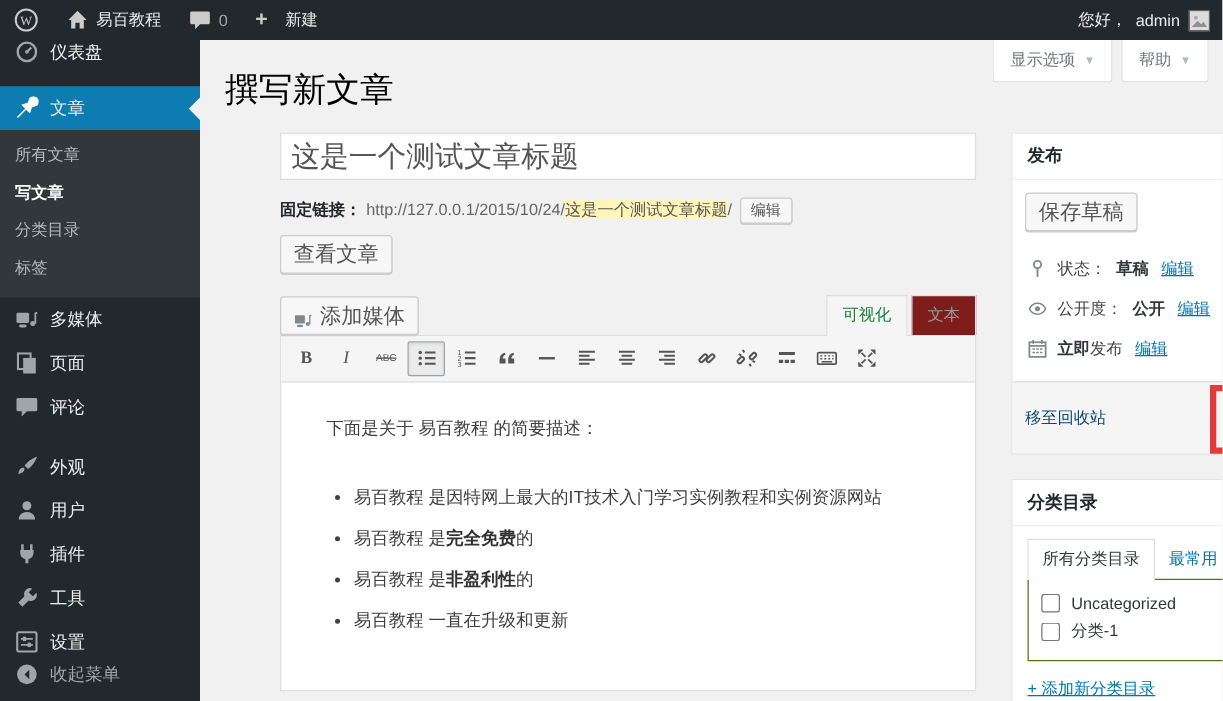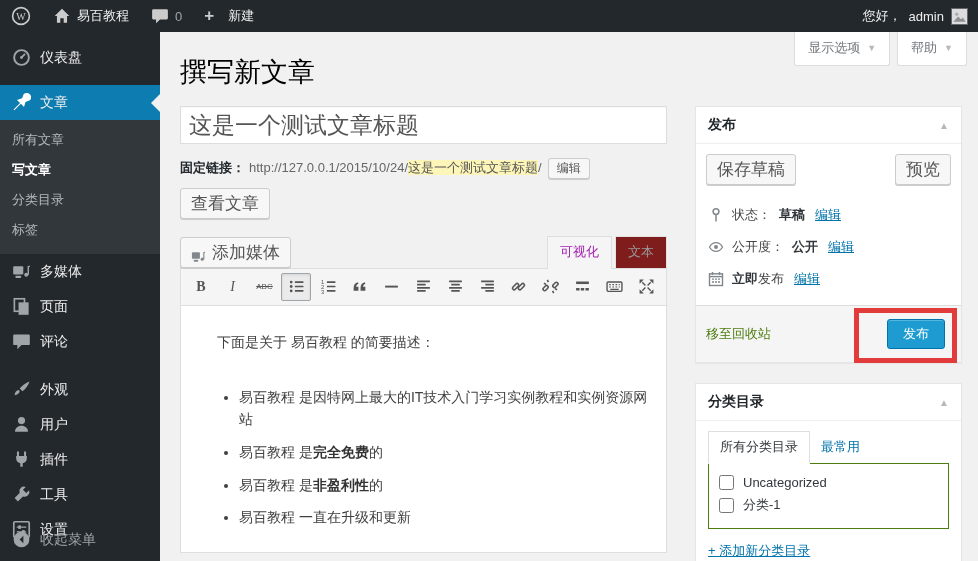--- a/index.html
+++ b/index.html
@@ -15,21 +15,21 @@
   
   .admin-bar { position:absolute; top:0; left:0; right:0; height:32px; background:#23282d;
     display:flex; align-items:center; z-index:60; color:#eee; }
   .ab-item { display:flex; align-items:center; gap:6px; height:32px; padding:0 11px; color:#eee; cursor:pointer; }
   .ab-icon { width:18px; height:18px; color:#a0a5aa; display:inline-flex; }
   .ab-item .ab-icon { color:#ccc; }
   .ab-right { margin-left:auto; display:flex; align-items:center; gap:7px; padding-right:10px; }
   .avatar { width:17px; height:17px; background:#c3c4c7; border:1px solid #666; display:inline-flex; }
 
   
-  .sidebar { position:absolute; top:32px; left:0; bottom:0; width:160px; background:#23282d; z-index:50; padding-top:8px; }
+  .sidebar { position:absolute; top:16px; left:0; bottom:0; width:160px; background:#23282d; z-index:50; padding-top:8px; }
   .menu-item { position:relative; display:flex; align-items:center; gap:9px; padding:8px 12px;
     font-size:14px; color:#eee; cursor:pointer; }
   .mi-icon { width:19px; height:19px; color:#a0a5aa; flex:0 0 auto; display:inline-flex; }
   .menu-item.active { background:#0d7cb0; margin-top:10px; }
   .menu-item.active .mi-icon { color:#fff; }
   .menu-item.active::after { content:""; position:absolute; right:0; top:50%; transform:translateY(-50%);
     border:9px solid transparent; border-left:0; border-right-color:#f1f1f1; }
   .submenu { background:#32373c; padding:5px 0 9px; }
   .submenu-item { padding:6px 12px; font-size:13px; color:#b4b9be; cursor:pointer; }
   .submenu-item.current { color:#fff; font-weight:bold; }
@@ -40,41 +40,41 @@
   
   .screen-tabs { position:absolute; top:32px; right:11px; display:flex; gap:7px; z-index:40; }
   .screen-tab { background:#fff; border:1px solid #ddd; border-top:none; border-radius:0 0 3px 3px;
     padding:7px 13px 8px; color:#72777c; display:flex; align-items:center; gap:7px; cursor:pointer; }
   .tri { font-size:9px; color:#b4b9be; line-height:1; }
 
   
   .content { position:absolute; left:160px; top:32px; right:0; bottom:0; padding:23px 16px 0 20px; }
   .page-title { font-size:27px; font-weight:400; color:#000000; margin:0 0 16px; line-height:1.3; }
   .columns { display:flex; align-items:flex-start; }
-  .left-col { width:487px; flex:0 0 auto; }
+  .left-col { width:557px; flex:0 0 auto;margin-left:44px; }
   .right-col { width:267px; flex:0 0 auto; margin-left:28px; }
 
   
   .title-input { width:100%; height:38px; padding:3px 8px; font-size:23px; color:#555;
     border:1px solid #ddd; background:#fff; font-family:inherit; box-shadow:inset 0 1px 2px rgba(0,0,0,.04); }
   .permalink { margin-top:12px; color:#666; line-height:1.9; }
   .permalink b { color:#23282d; margin-right:4px; }
   .slug { background:#fdf6b8; color:#555; }
   .btn { display:inline-block; background:#f7f7f7; border:1px solid #ccc; border-radius:3px;
     color:#555; padding:3px 10px; font-size:17px; cursor:pointer; box-shadow:0 1px 0 #ccc; font-family:inherit; }
   .btn-small { padding:1px 8px; font-size:12px; margin-left:6px; }
   .view-post { margin-top:7px; }
 
   
   .media-row { margin-top:17px; display:flex; justify-content:space-between; align-items:flex-end; }
   .add-media { display:inline-flex; align-items:flex-end; gap:6px; }
   .add-media .tb-icon { width:15px; height:15px; color:#82878c; display:inline-flex; }
   .editor-tabs { display:flex; }
   .editor-tab { padding:6px 12px 7px; font-size:13px; cursor:pointer; }
-  .editor-tab.active { background:#f5f5f5; border:1px solid #dedede; border-bottom:none; color:#a21caf;
+  .editor-tab.active { background:#f5f5f5; border:1px solid #dedede; border-bottom:none; color:#15803d;
     position:relative; z-index:2; margin-bottom:-1px; }
   .editor-tab.inactive { background:#7f1d1d; color:#999; margin-left:3px; border:1px solid #e2e2e2; border-bottom:none; }
   .editor-box { border:1px solid #dedede; background:#fff; }
   .editor-toolbar { background:#f5f5f5; border-bottom:1px solid #dedede; padding:4px 5px; display:flex; gap:2px; align-items:center; }
   .mce-btn { width:30px; height:28px; display:flex; align-items:center; justify-content:center;
     border:1px solid transparent; border-radius:2px; background:transparent; color:#555; cursor:pointer; }
   .mce-btn.active { background:#ebebeb; border-color:#a0a5aa; box-shadow:inset 0 1px 3px rgba(0,0,0,.1); }
   .tb-icon { width:17px; height:17px; display:inline-flex; align-items:center; justify-content:center; color:#555; }
   .editor-content { padding:16px 12px 12px; min-height:246px; color:#404040; font-size:14px; line-height:1.55; }
   .post-intro { margin:10px 0 34px 24px; }
@@ -88,21 +88,21 @@
     border-bottom:1px solid #eee; font-size:14px; font-weight:700; color:#23282d; }
   .toggle { color:#b4b9be; font-size:10px; cursor:pointer; }
   .minor-actions { padding:10px; display:flex; justify-content:space-between; }
   .misc { padding:4px 12px 10px; }
   .misc-row { display:flex; align-items:center; gap:8px; padding:7px 0; color:#444; }
   .misc-icon { width:16px; height:16px; color:#82878c; flex:0 0 auto; display:inline-flex; }
   .misc-val { font-weight:bold; color:#32373c; }
   .edit-link { color:#0073aa; text-decoration:underline; cursor:pointer; margin-left:2px; }
   .major-actions { border-top:1px solid #ddd; background:#f5f5f5; padding:13px 10px; display:flex;
     justify-content:space-between; align-items:center; position:relative; }
-  .trash-link { color:#4d7c0f; cursor:pointer; }
+  .trash-link { color:#0c4a6e; cursor:pointer; }
   .pub-wrap { position:relative; display:inline-block; margin-right:6px; }
   .publish-btn { background:#1e9cd2; border:1px solid #0073aa; color:#fff; padding:5px 15px;
     border-radius:3px; font-size:13px; cursor:pointer; font-family:inherit;
     box-shadow:inset 0 1px 0 rgba(120,200,230,.6); }
   .annotation { position:absolute; left:-33px; top:-11px; right:-12px; bottom:-14px;
     border:5px solid #e23b3b; pointer-events:none; z-index:10; }
 
   
   .cat-body { padding:10px 12px 14px; }
   .cat-tabs { display:flex; align-items:flex-end; position:relative; z-index:2;text-align:center; }

